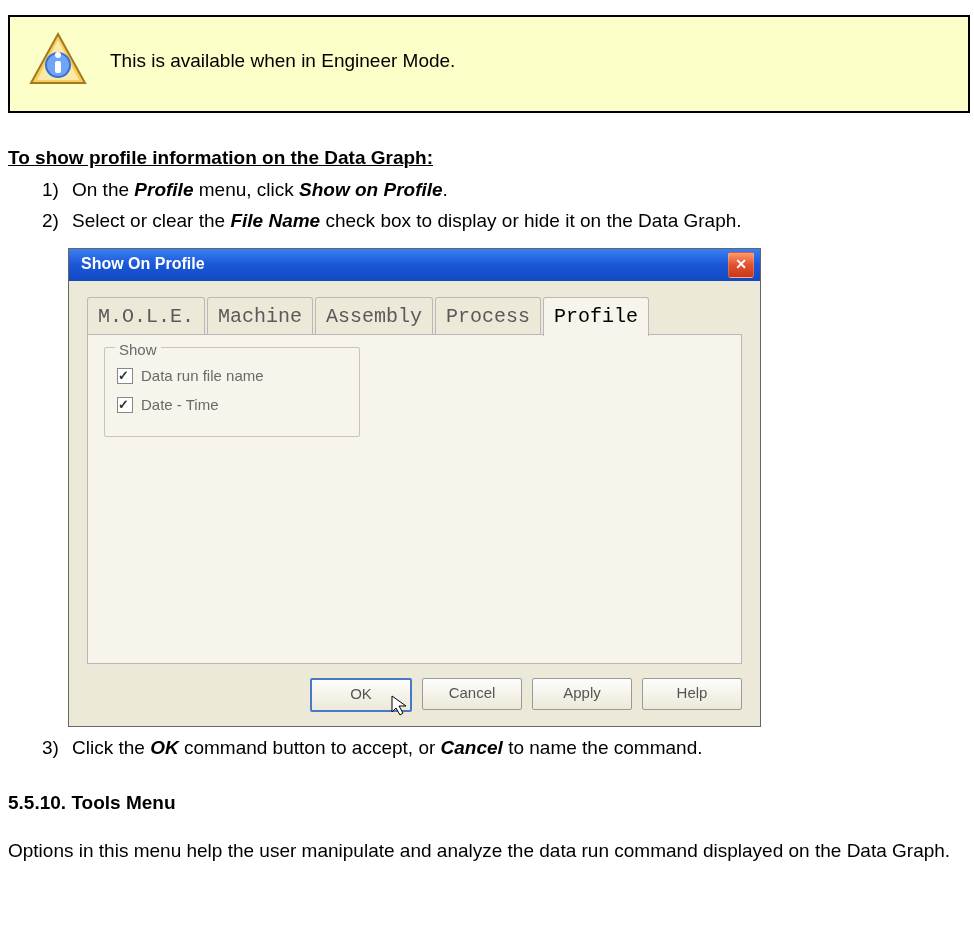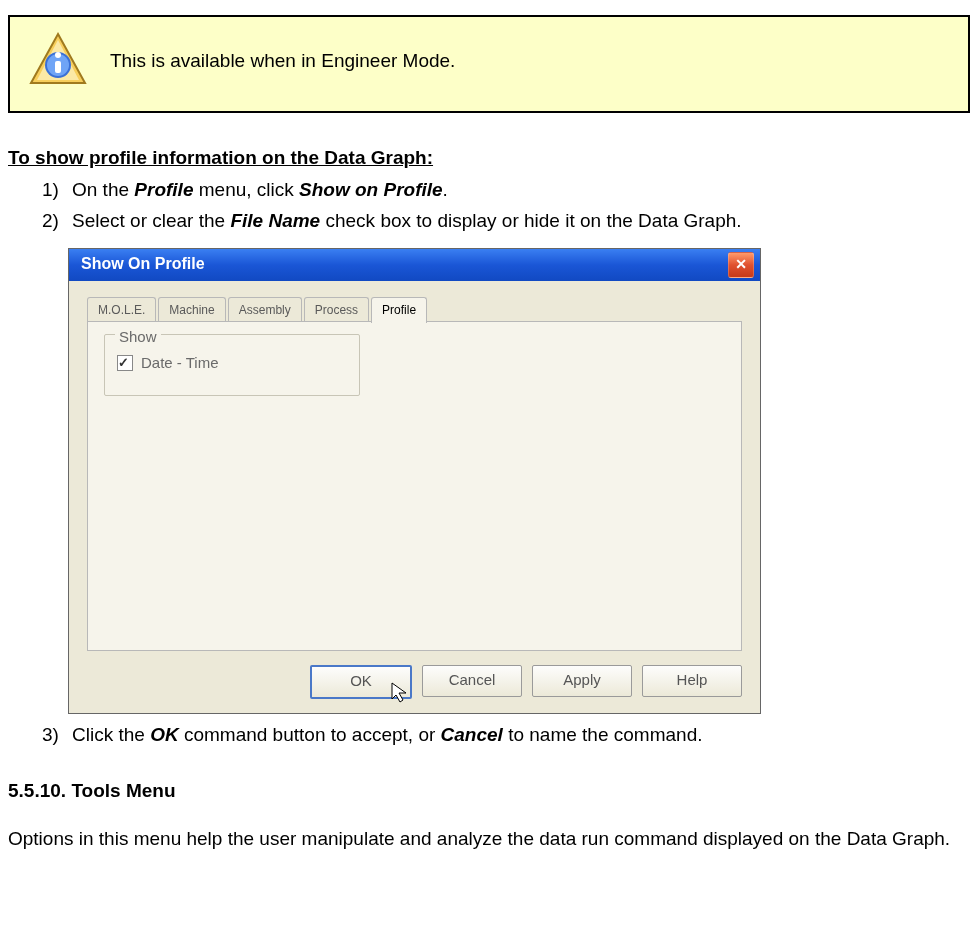--- a/index.html
+++ b/index.html
@@ -82,22 +82,22 @@
     align-items: center;
     justify-content: center;
     font-weight: bold;
     font-size: 14px;
   }
   .dialog-body {
     padding: 16px 18px 14px 18px;
   }
   .tabs {
     display: flex;
-    font-family: Liberation Sans, sans-serif;
-    font-size: 12px;
+    font-family: Liberation Mono, monospace;
+    font-size: 20px;
     color: #5a5a5a;
   }
   .tab {
     border: 1px solid #b8b8b8;
     border-bottom: none;
     background: #ece9d8;
     padding: 3px 10px 2px 10px;
     margin-right: 2px;
     border-top-left-radius: 3px;
     border-top-right-radius: 3px;
@@ -240,20 +240,24 @@
             <div class="tab">Machine</div>
             <div class="tab">Assembly</div>
             <div class="tab">Process</div>
             <div class="tab active">Profile</div>
           </div>
           <div class="tab-panel">
             <div class="groupbox">
               <div class="groupbox-legend">Show</div>
               <div class="chk-row">
                 <div class="chkbox checked"></div>
+                <span>Data run file name</span>
+              </div>
+              <div class="chk-row">
+                <div class="chkbox checked"></div>
                 <span>Date - Time</span>
               </div>
             </div>
           </div>
           <div class="button-row">
             <div class="btn default">
               <span>OK</span>
               <svg class="cursor" width="22" height="22" viewBox="0 0 22 22">
                 <polygon points="2,2 2,18 6,14 10,21 13,19 9,12 16,12" fill="#fff" stroke="#000" stroke-width="1"></polygon>
               </svg>

